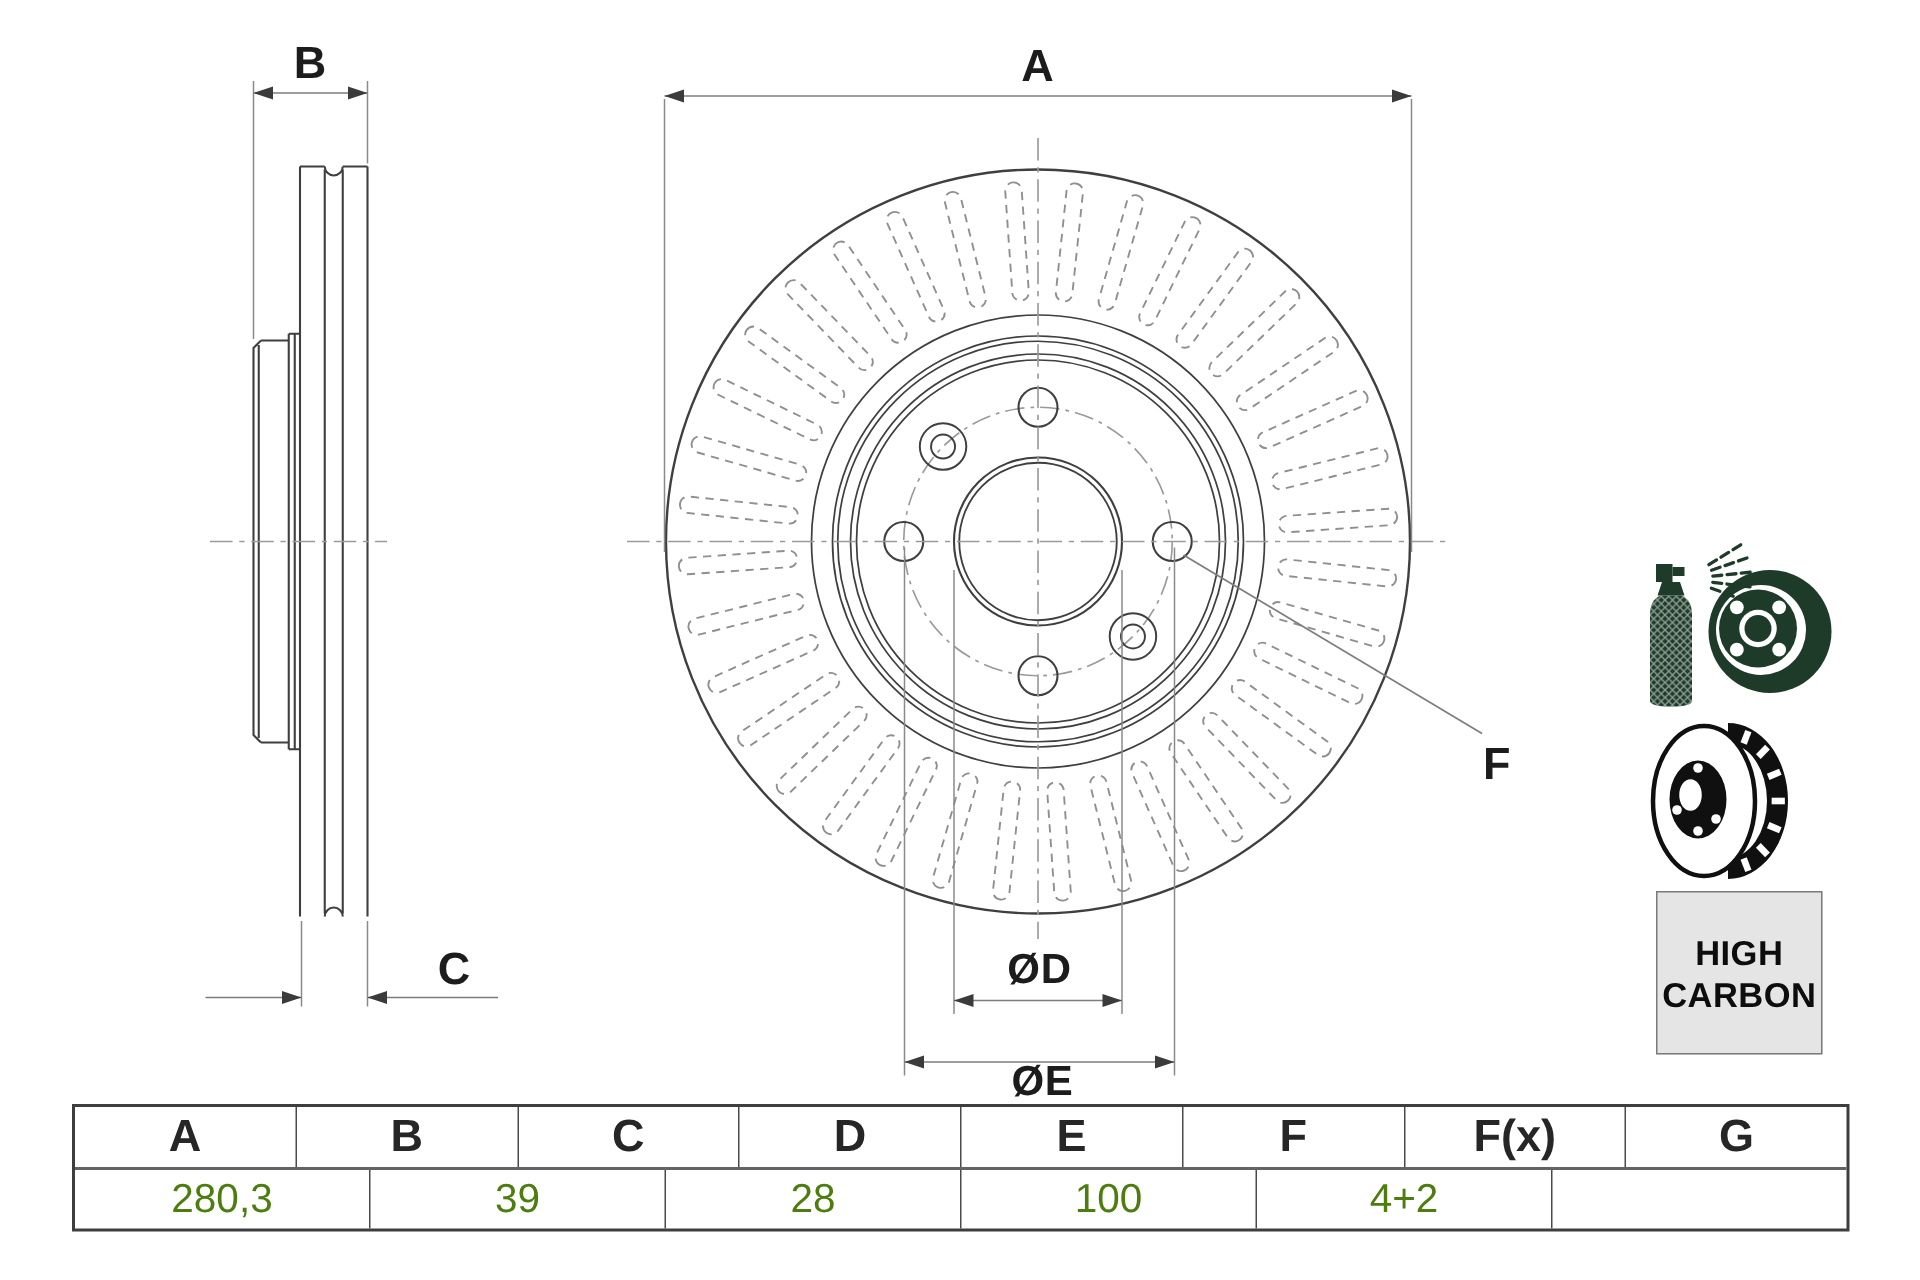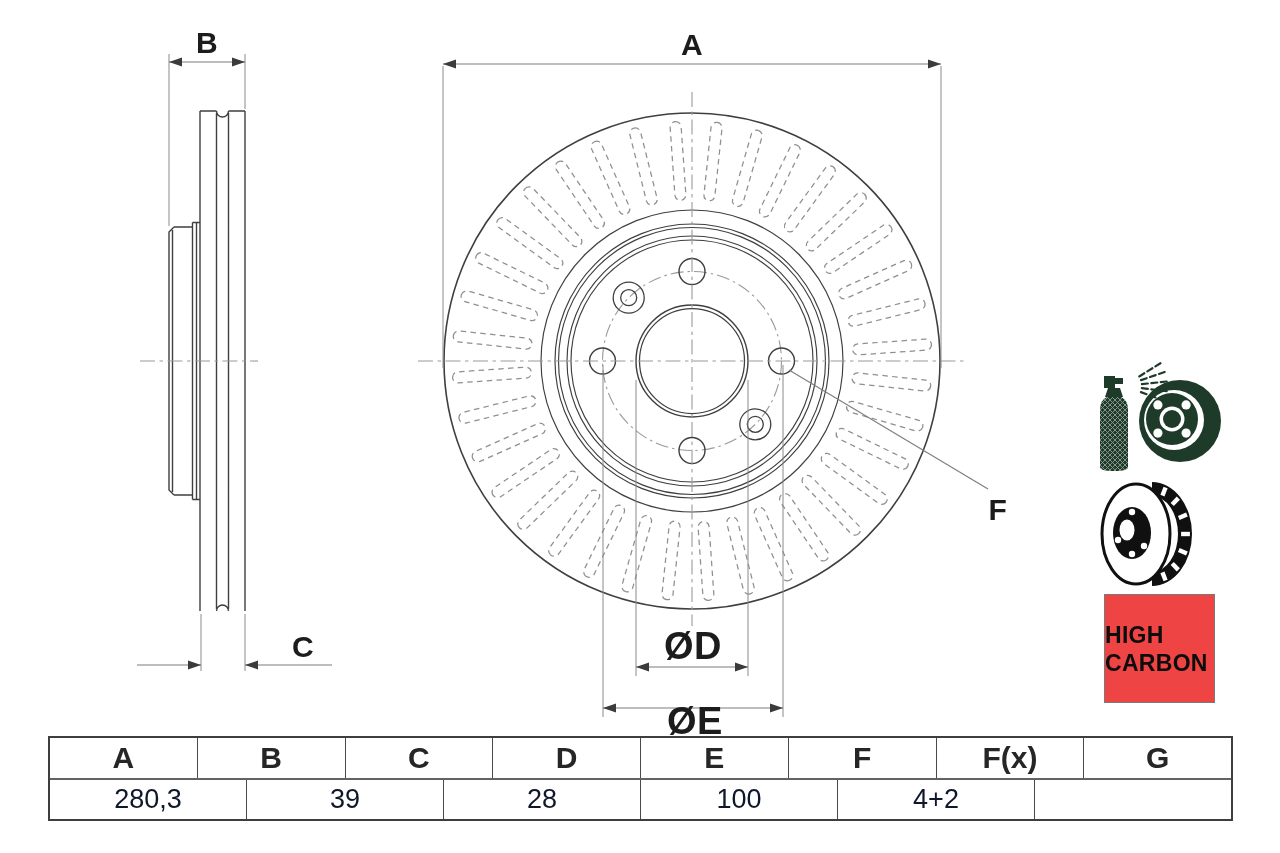--- a/index.html
+++ b/index.html
@@ -1,33 +1,33 @@
 <!DOCTYPE html>
 <html><head>
 <meta charset="utf-8">
 <style>
   html,body{margin:0;padding:0;background:#fff;}
   #stage{position:relative;width:1280px;height:853px;background:#ffffff;overflow:hidden;
          font-family:"Liberation Sans",sans-serif;}
   #dwg{position:absolute;left:0;top:0;}
   .dimlabel{position:absolute;transform:translate(-50%,-50%);font-weight:600;font-size:30px;
             color:#1c1c1c;letter-spacing:.5px;white-space:nowrap;}
-  .dimlabel.dia{font-size:38px;}
+  .dimlabel.dia{font-size:28px;}
   .badge{position:absolute;left:1104px;top:594px;width:109px;height:107px;border:1.5px solid #7a7a7a;
-         background:#ef4444;display:flex;flex-direction:column;justify-content:center;}
+         background:#e5e5e5;display:flex;flex-direction:column;align-items:center;justify-content:center;}
   .badge div{font-weight:700;font-size:23px;line-height:28px;color:#0d0d0d;letter-spacing:.3px;}
   .dtable{position:absolute;left:48px;top:736px;width:1185px;height:85px;border:2px solid #3e3e3e;
           display:flex;flex-direction:column;background:#fff;box-sizing:border-box;}
   .trow{flex:1;display:flex;}
   .trow.thead{border-bottom:2px solid #636363;}
   .tcell{flex:1;display:flex;align-items:center;justify-content:center;border-right:1px solid #4a4a4a;
          color:#262626;}
   .tcell:last-child{border-right:none;}
   .thead .tcell{font-weight:700;font-size:30px;}
-  .tvals .tcell{font-weight:400;font-size:27px;color:#0f172a;}
+  .tvals .tcell{font-weight:400;font-size:27px;color:#4d7c0f;}
 </style>
 </head>
 <body>
 
 <div id="stage">
 
   <svg id="dwg" width="1280" height="730" viewBox="0 0 1280 730">
     <defs>
       <pattern id="hatch" width="5" height="5" patternUnits="userSpaceOnUse">
         <path d="M0,5 L5,0 M0,0 L5,5" stroke="#ffffff" stroke-width="0.9" opacity="0.5"></path>

